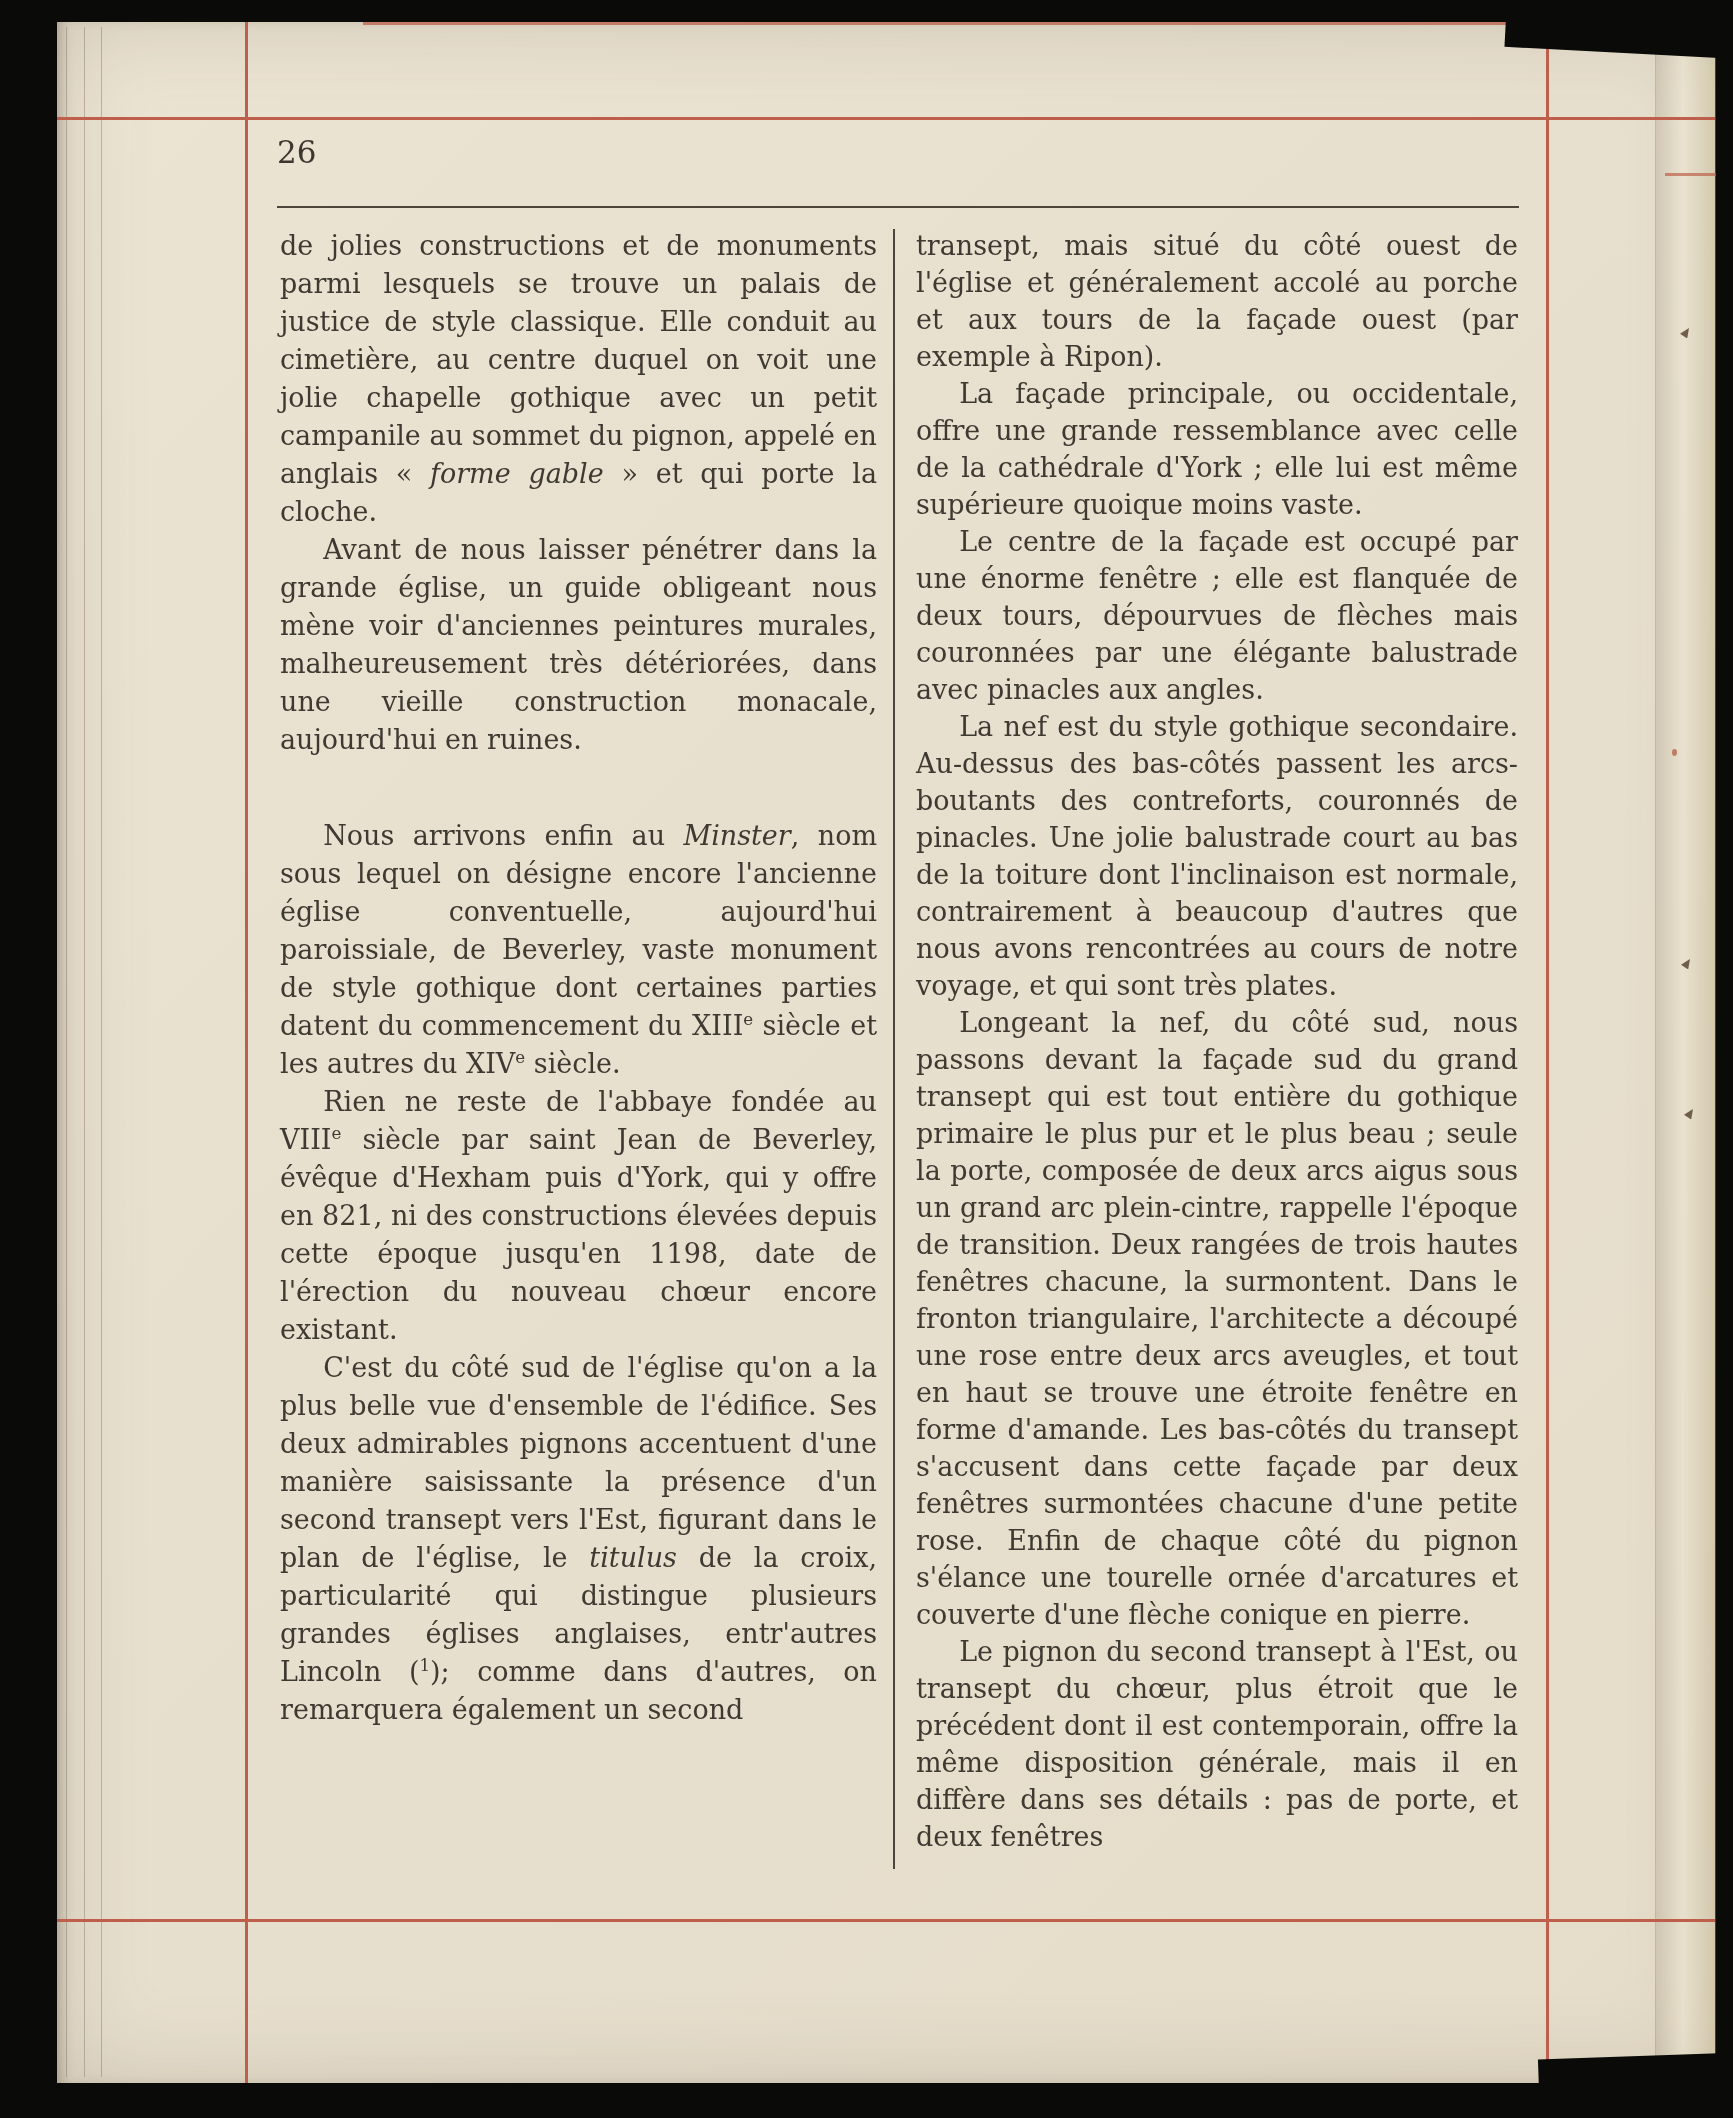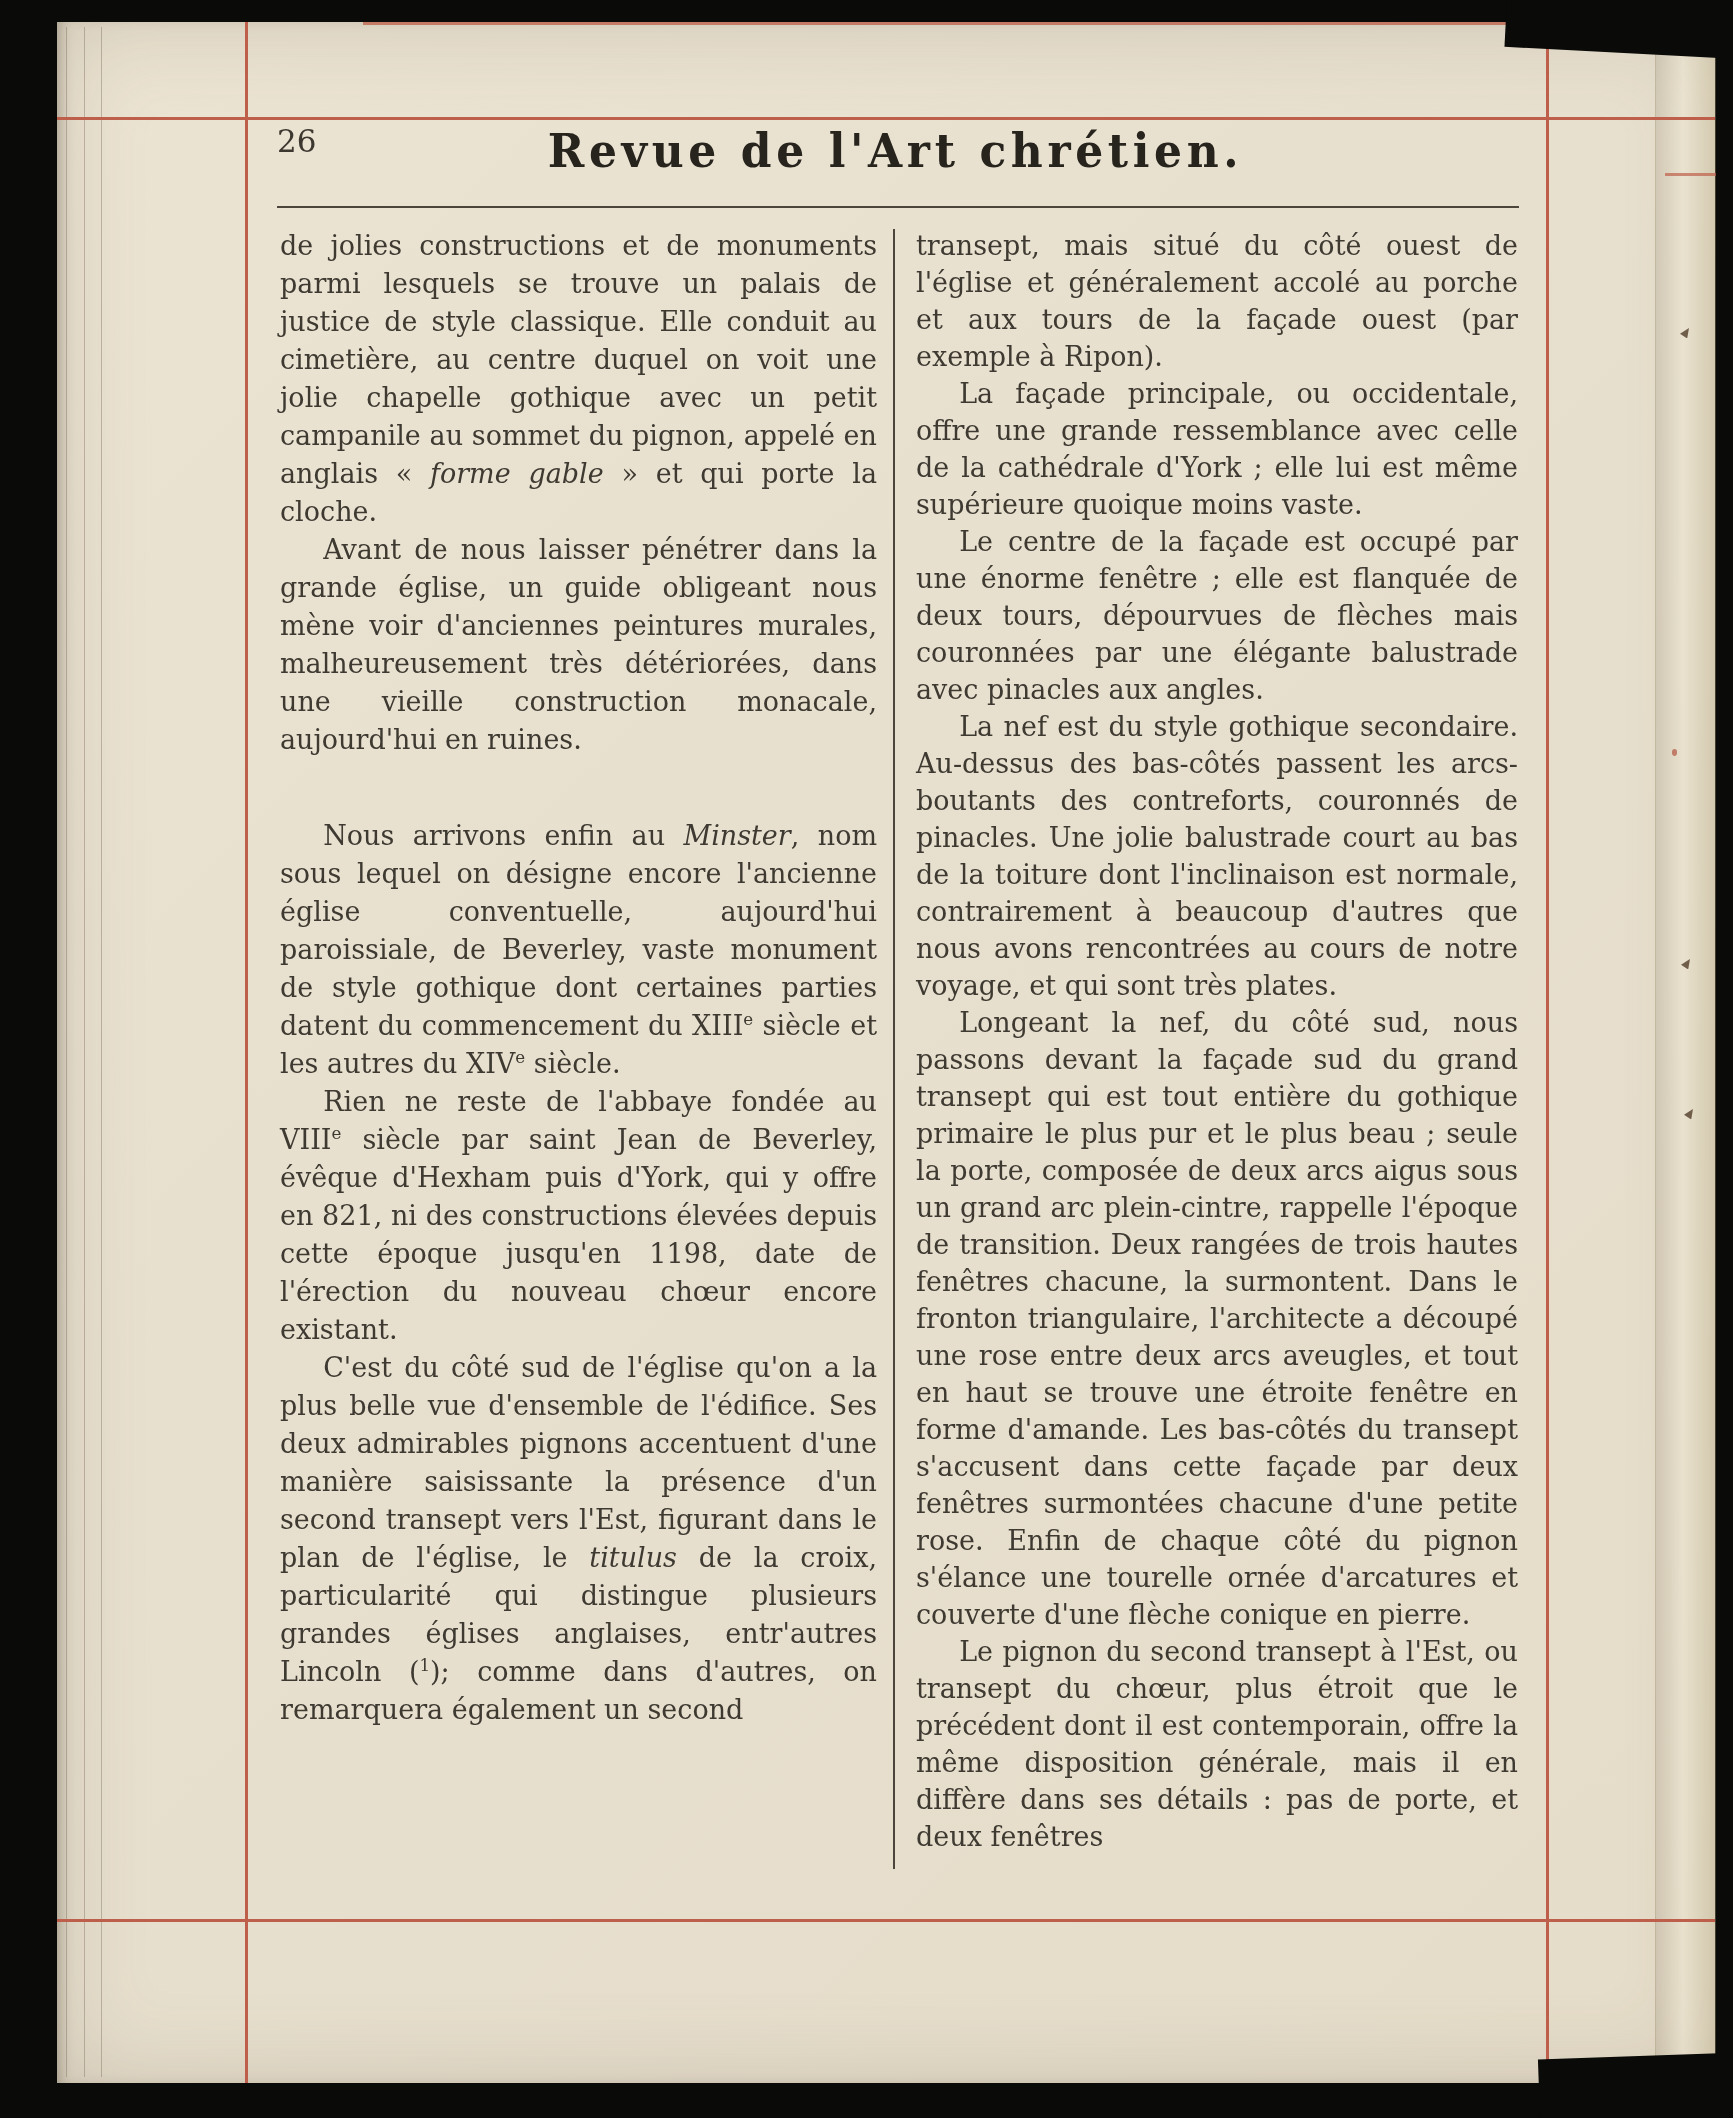--- a/index.html
+++ b/index.html
@@ -15,21 +15,21 @@
              border-left:0.7px solid rgba(90,78,58,.18);}
   .corner-black-tr{position:absolute;right:-26px;top:-34px;width:235px;height:65px;background:#0a0a08;transform:rotate(3deg);}
   .corner-black-br{position:absolute;right:-19.6px;bottom:-38px;width:196px;height:65px;background:#0a0a08;transform:rotate(-2deg);}
   
   .red{position:absolute;background:#bd5f4a;}
   .red-h{height:3.3px;left:0;right:0;}
   .red-v{width:3.3px;top:0;bottom:0;}
   
   .black-rule{position:absolute;background:#4b453c;}
   
-  .page-number{position:absolute;left:220px;top:101px;font-size:31px;color:#3c3830;}
+  .page-number{position:absolute;left:220px;top:112px;font-size:31px;color:#3c3830;}
   .title-box{position:absolute;left:188px;width:1301px;top:103px;text-align:center;}
   .title-box span{font-size:44px;font-weight:700;letter-spacing:4.6px;color:#27241d;
                   transform:scaleY(1.06);display:inline-block;}
   
   .col{position:absolute;color:#3e3a32;text-align:justify;hyphens:auto;-webkit-hyphens:auto;}
   .col-left{left:223px;top:205px;width:597px;font-size:27px;line-height:38px;}
   .col-right{left:859px;top:205px;width:602px;font-size:27px;line-height:37px;}
   .col p{margin:0;}
   .col p.indent{text-indent:1.6em;}
   .col p.gap{margin-top:58px;}
@@ -58,23 +58,20 @@
     <div class="fold-band"></div>
 
     <div class="red red-h" style="top:95px;"></div>
     <div class="red red-h" style="top:1897px;"></div>
     <div class="red red-v" style="left:188px;"></div>
     <div class="red red-v" style="left:1489px;"></div>
     <div class="red" style="top:0px;left:306px;width:1206px;height:2.6px;opacity:.75;"></div>
     <div class="red" style="top:151px;left:1608px;width:51px;height:2.6px;opacity:.7;"></div>
 
     <div class="page-number">26</div>
-    <div class="title-box">
-      <span>Revue de l'Art chrétien.</span>
-    </div>
     <div class="black-rule" style="left:220px;top:184px;width:1242px;height:2px;"></div>
 
     <div class="black-rule" style="left:836px;top:207px;width:2px;height:1640px;"></div>
 
     <div class="col col-left" id="col-left">
         <p><span>de jolies constructions et de monuments parmi lesquels se trouve un palais de justice de style classique. Elle conduit au cimetière, au centre duquel on voit une jolie chapelle gothique avec un petit campanile au sommet du pignon, appelé en anglais « </span><span class="it">forme gable</span><span> » et qui porte la cloche.</span></p>
         <p class="indent"><span>Avant de nous laisser pénétrer dans la grande église, un guide obligeant nous mène voir d'anciennes peintures murales, malheureusement très détériorées, dans une vieille construction monacale, aujourd'hui en ruines.</span></p>
         <p class="indent gap"><span>Nous arrivons enfin au </span><span class="it">Minster</span><span>, nom sous lequel on désigne encore l'ancienne église conventuelle, aujourd'hui paroissiale, de Beverley, vaste monument de style gothique dont certaines parties datent du commencement du XIII</span><span class="sup">e</span><span> siècle et les autres du XIV</span><span class="sup">e</span><span> siècle.</span></p>
         <p class="indent"><span>Rien ne reste de l'abbaye fondée au VIII</span><span class="sup">e</span><span> siècle par saint Jean de Beverley, évêque d'Hexham puis d'York, qui y offre en 821, ni des constructions élevées depuis cette époque jusqu'en 1198, date de l'érection du nouveau chœur encore existant.</span></p>
         <p class="indent"><span>C'est du côté sud de l'église qu'on a la plus belle vue d'ensemble de l'édifice. Ses deux admirables pignons accentuent d'une manière saisissante la présence d'un second transept vers l'Est, figurant dans le plan de l'église, le </span><span class="it">titulus</span><span> de la croix, particularité qui distingue plusieurs grandes églises anglaises, entr'autres Lincoln (</span><span class="sup">1</span><span>); comme dans d'autres, on remarquera également un second</span></p>

